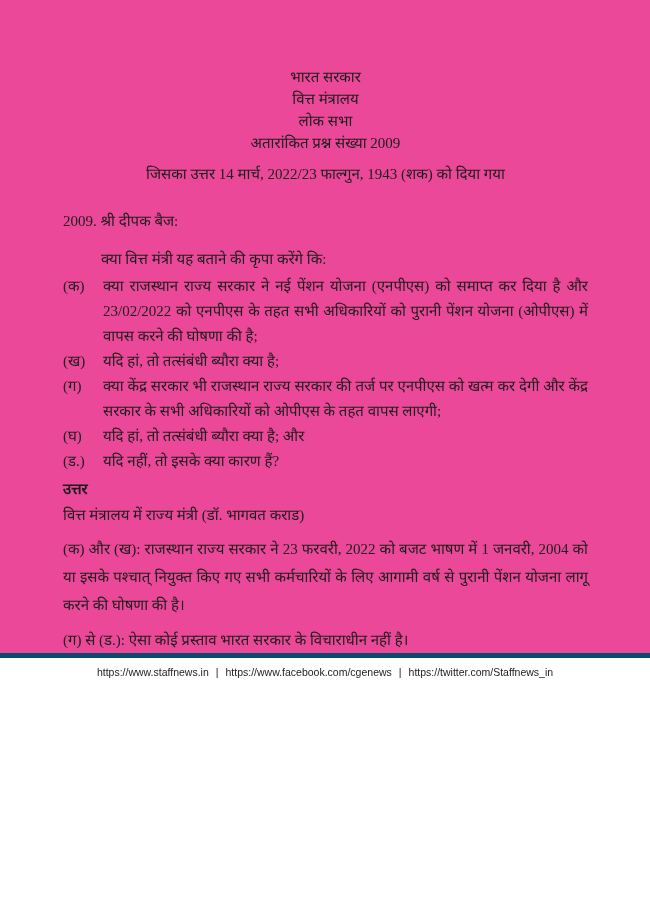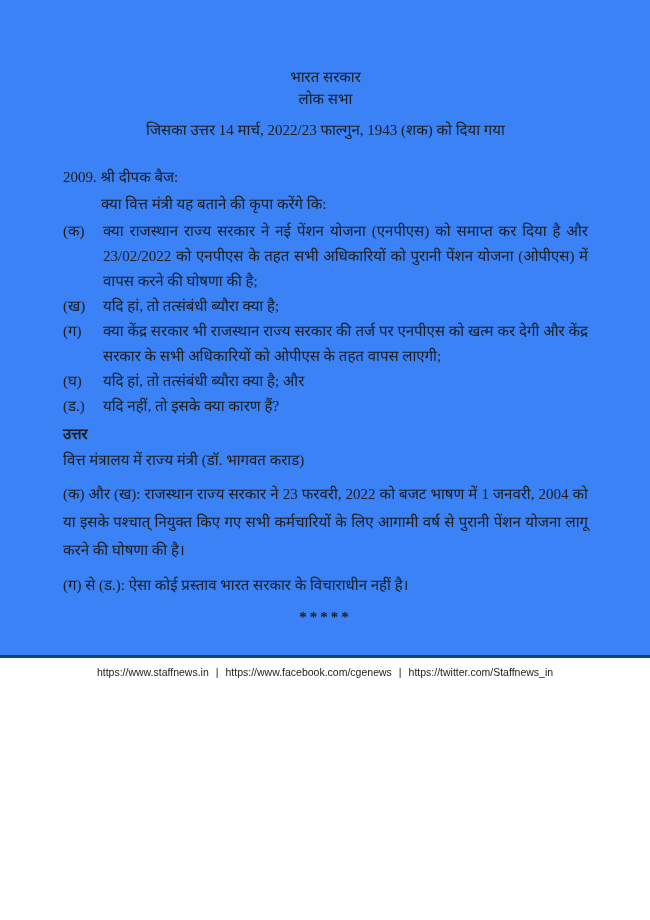--- a/index.html
+++ b/index.html
@@ -3,41 +3,41 @@
 <meta charset="utf-8">
 <style>
   html, body {
     margin: 0;
     padding: 0;
     background: #ffffff;
   }
   .page {
     width: 650px;
     height: 688px;
-    background: #3b82f6;
+    background: #ec4899;
     position: relative;
     box-sizing: border-box;
     padding: 66px 62px 0 63px;
     font-family: "Liberation Serif", "DejaVu Serif", serif;
     color: #1c1c1c;
     font-size: 15px;
     overflow: hidden;
   }
   .hdr-line {
     text-align: center;
     line-height: 22px;
   }
   .b { font-weight: 400; }
   .gap-sm { height: 9px; }
   .asker {
     margin-top: 15px;
     line-height: 24px;
   }
   .intro {
-    margin-top: 3px;
+    margin-top: 14px;
     padding-left: 38px;
     line-height: 24px;
   }
   .qlist { margin-top: 3px; }
   .qitem {
     display: flex;
     line-height: 25px;
   }
   .qlabel {
     width: 40px;
@@ -67,21 +67,21 @@
     font-weight: 700;
     margin-top: 10px;
     letter-spacing: 3px;
     font-size: 15px;
   }
   .footer {
     position: absolute;
     left: 0;
     right: 0;
     bottom: 0;
-    border-top: 3px solid #0c4a6e;
+    border-top: 5px solid #0c4a6e;
     padding: 8px 0 10px;
     text-align: center;
     font-family: "Liberation Sans", "DejaVu Sans", sans-serif;
     font-size: 10.5px;
     color: #222222;
     background: #ffffff;
   }
   .footer-link {
     color: #222222;
     text-decoration: none;
@@ -92,21 +92,23 @@
     color: #222222;
   }
 </style>
 </head>
 <body>
 
 <div class="page">
 
   <div>
     <div class="hdr-line">भारत सरकार</div>
+    <div class="hdr-line">वित्त मंत्रालय</div>
     <div class="hdr-line b">लोक सभा</div>
+    <div class="hdr-line b">अतारांकित प्रश्न संख्या 2009</div>
     <div class="gap-sm"></div>
     <div class="hdr-line">जिसका उत्तर 14 मार्च, 2022/23 फाल्गुन, 1943 (शक) को दिया गया</div>
     <div class="gap-sm"></div>
   </div>
 
   <div>
     <div class="asker">2009. श्री दीपक बैज:</div>
     <div class="intro">क्या वित्त मंत्री यह बताने की कृपा करेंगे कि:</div>
 
     <div class="qlist">

